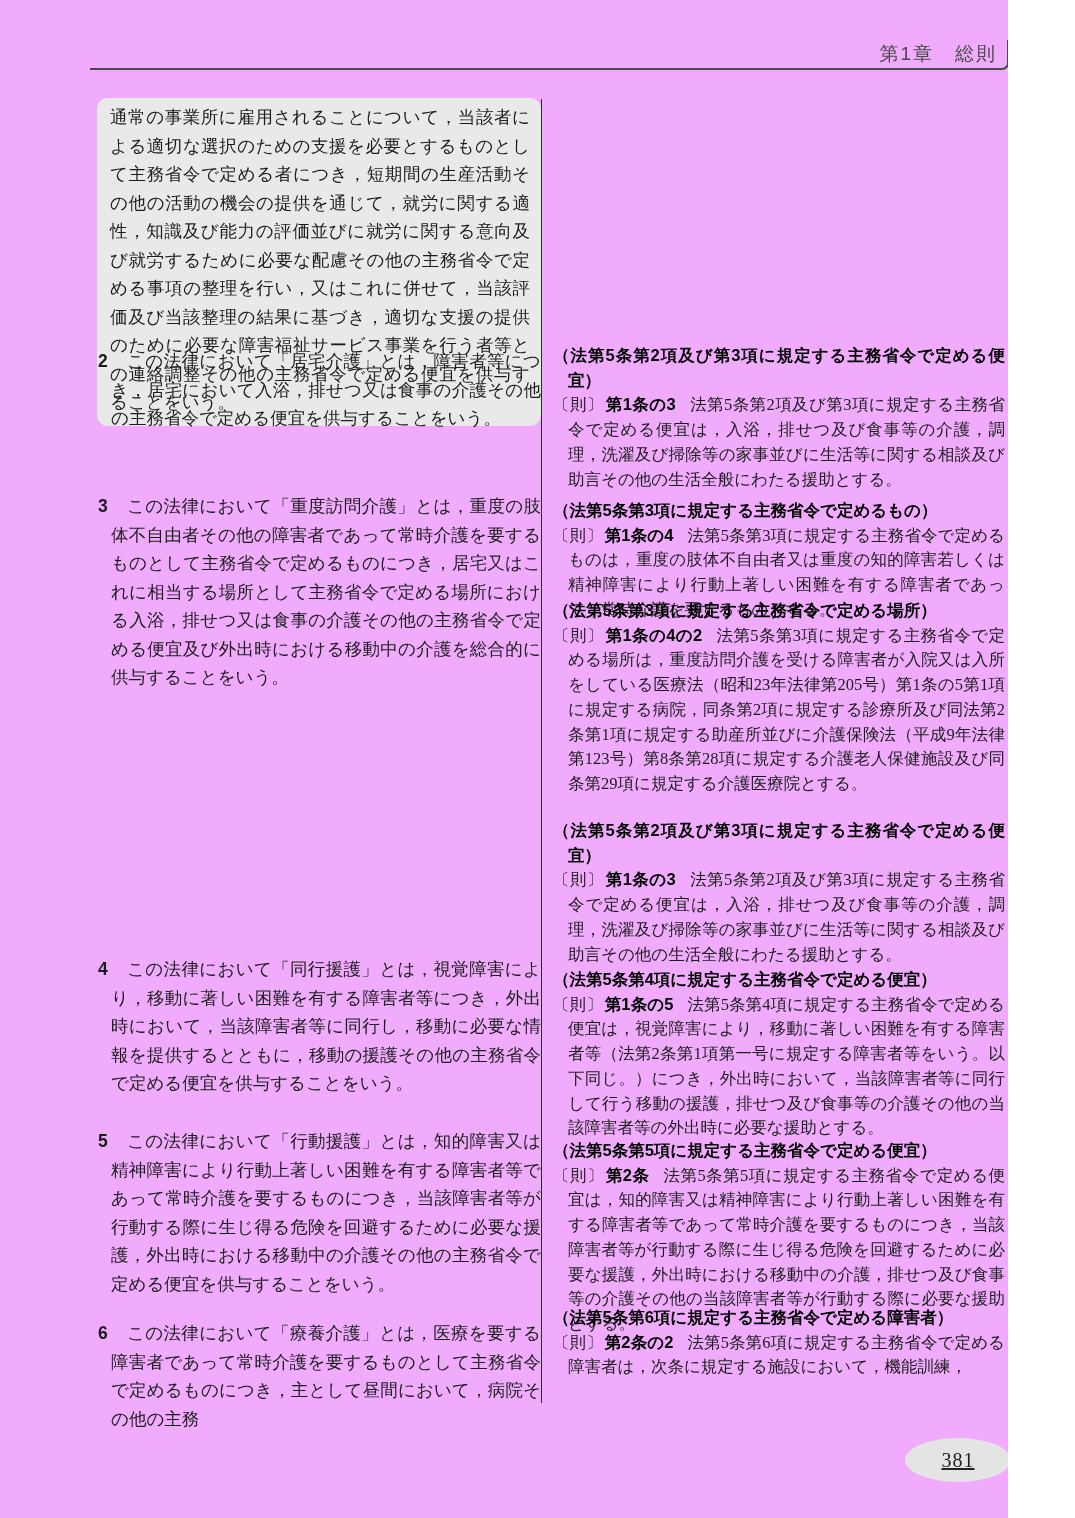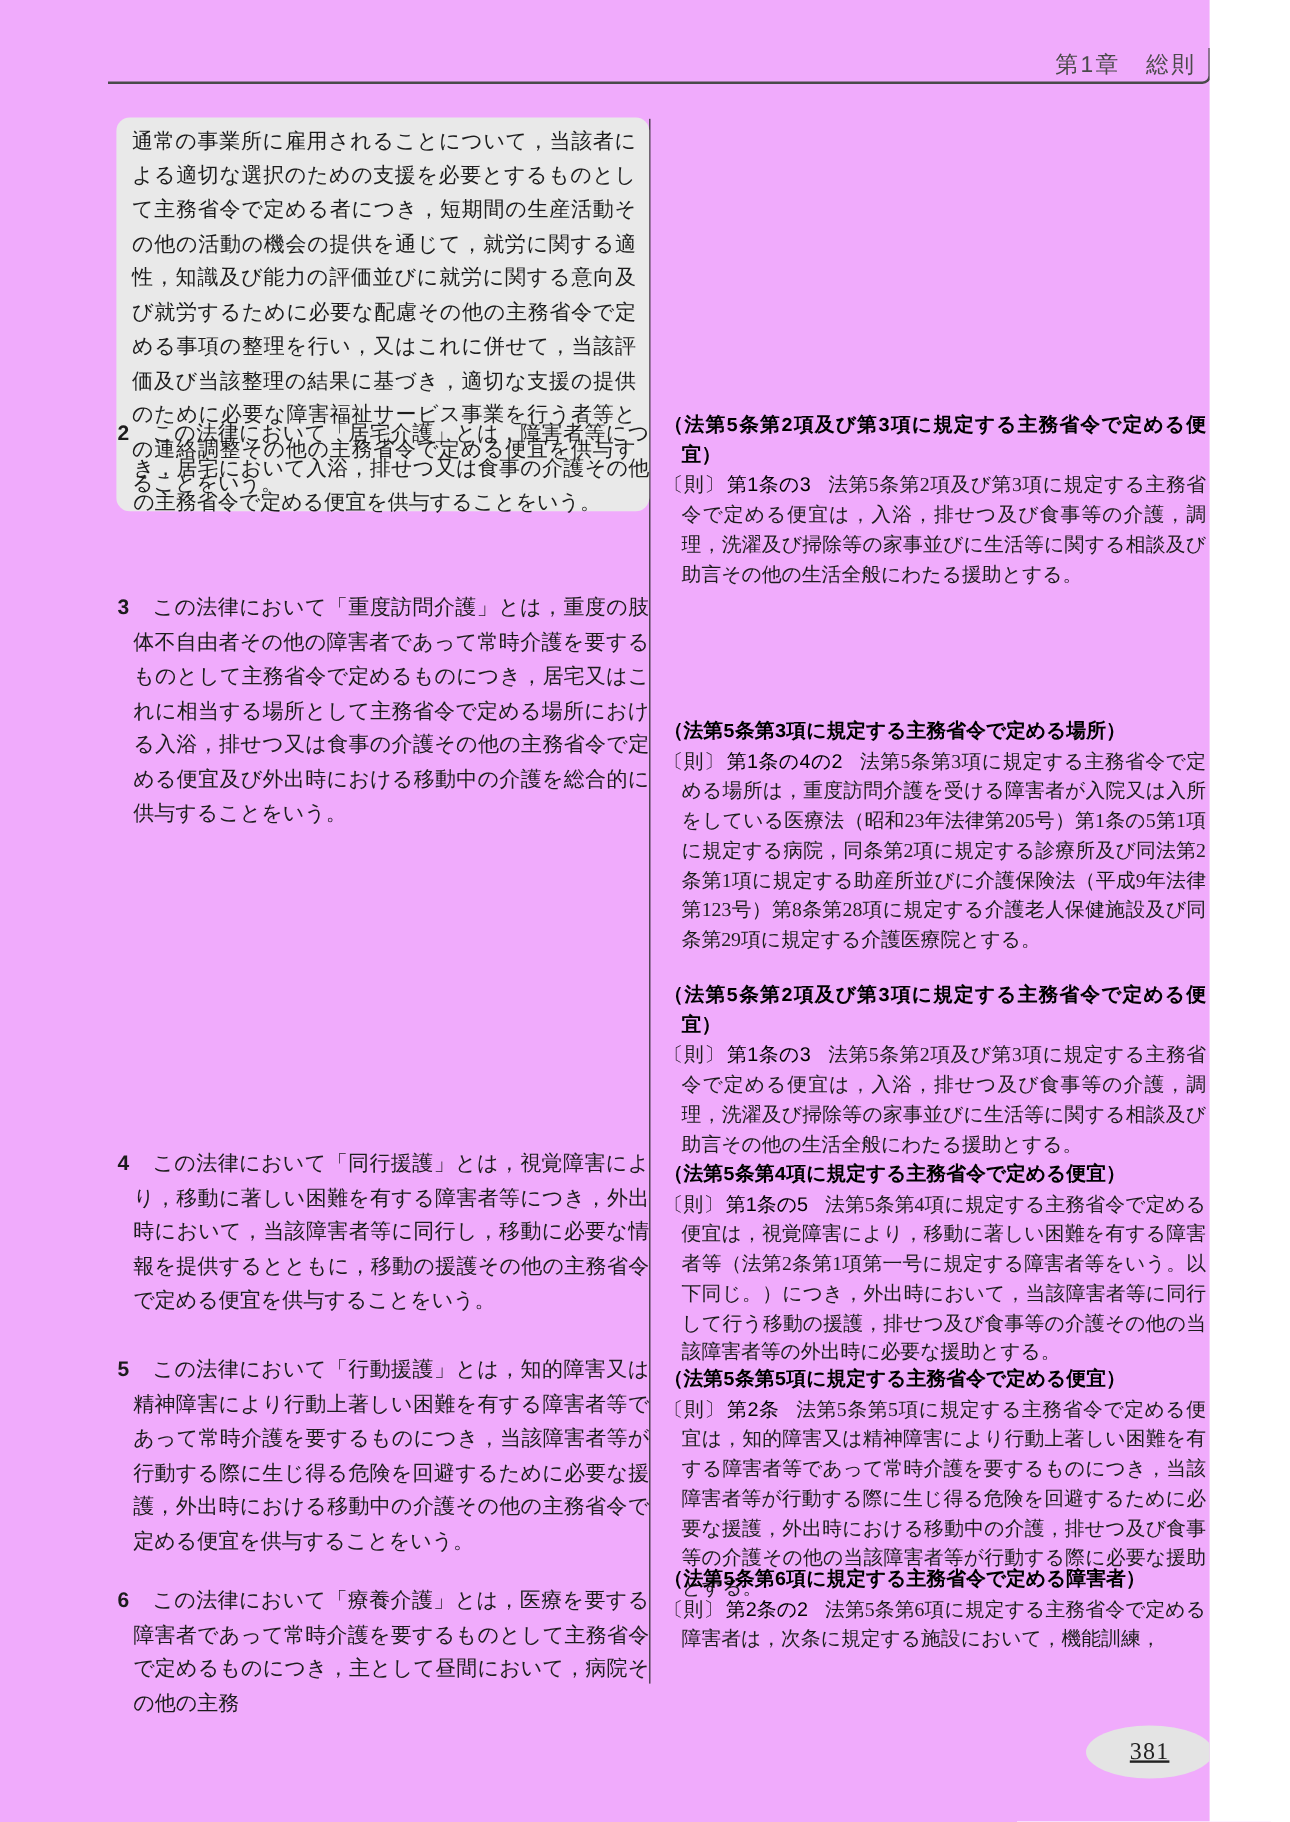--- a/index.html
+++ b/index.html
@@ -49,27 +49,27 @@
     font-family:"Liberation Sans","DejaVu Sans",sans-serif;
     font-weight:bold; margin-right:19px;
   }
   
   .r-sec {
     position:absolute; left:553px; width:452px; box-sizing:border-box;
     font-size:16.5px; line-height:24.7px; text-align:justify;
   }
   .r-head {
     margin:0; padding-left:15px; text-indent:-15px;
-    font-family:Liberation Mono, monospace;
+    font-family:Liberation Sans, sans-serif;
     font-weight:bold; color:#000;
   }
   .r-body { margin:0; padding-left:15px; text-indent:-15px; }
   .r-body .art {
     font-family:"Liberation Sans","DejaVu Sans",sans-serif;
-    font-weight:normal; margin:0 14px 0 2px; color:#000;
+    font-weight:bold; margin:0 14px 0 2px; color:#000;
   }
   
   .page-num {
     position:absolute; left:905px; top:1438px; width:106px; height:44px;
     background:#e4e4e4; border-radius:50%;
     display:flex; align-items:center; justify-content:center;
     font-size:20px; color:#222; letter-spacing:1px;text-decoration:underline;
   }
 </style>
 </head>
@@ -107,20 +107,24 @@
 
   <div class="l-item" style="top:1319px">
     <span class="num">6</span><span>この法律において「療養介護」とは，医療を要する障害者であって常時介護を要するものとして主務省令で定めるものにつき，主として昼間において，病院その他の主務</span>
   </div>
 
   <div class="r-sec" style="top:343px">
     <p class="r-head">（法第5条第2項及び第3項に規定する主務省令で定める便宜）</p>
     <p class="r-body"><span>〔則〕</span><span class="art">第1条の3</span><span>法第5条第2項及び第3項に規定する主務省令で定める便宜は，入浴，排せつ及び食事等の介護，調理，洗濯及び掃除等の家事並びに生活等に関する相談及び助言その他の生活全般にわたる援助とする。</span></p>
   </div>
 
+  <div class="r-sec" style="top:498px">
+    <p class="r-head">（法第5条第3項に規定する主務省令で定めるもの）</p>
+    <p class="r-body"><span>〔則〕</span><span class="art">第1条の4</span><span>法第5条第3項に規定する主務省令で定めるものは，重度の肢体不自由者又は重度の知的障害若しくは精神障害により行動上著しい困難を有する障害者であって，常時介護を要するものとする。</span></p>
+  </div>
 
   <div class="r-sec" style="top:598px">
     <p class="r-head">（法第5条第3項に規定する主務省令で定める場所）</p>
     <p class="r-body"><span>〔則〕</span><span class="art">第1条の4の2</span><span>法第5条第3項に規定する主務省令で定める場所は，重度訪問介護を受ける障害者が入院又は入所をしている医療法（昭和23年法律第205号）第1条の5第1項に規定する病院，同条第2項に規定する診療所及び同法第2条第1項に規定する助産所並びに介護保険法（平成9年法律第123号）第8条第28項に規定する介護老人保健施設及び同条第29項に規定する介護医療院とする。</span></p>
   </div>
 
   <div class="r-sec" style="top:818px">
     <p class="r-head">（法第5条第2項及び第3項に規定する主務省令で定める便宜）</p>
     <p class="r-body"><span>〔則〕</span><span class="art">第1条の3</span><span>法第5条第2項及び第3項に規定する主務省令で定める便宜は，入浴，排せつ及び食事等の介護，調理，洗濯及び掃除等の家事並びに生活等に関する相談及び助言その他の生活全般にわたる援助とする。</span></p>
   </div>

